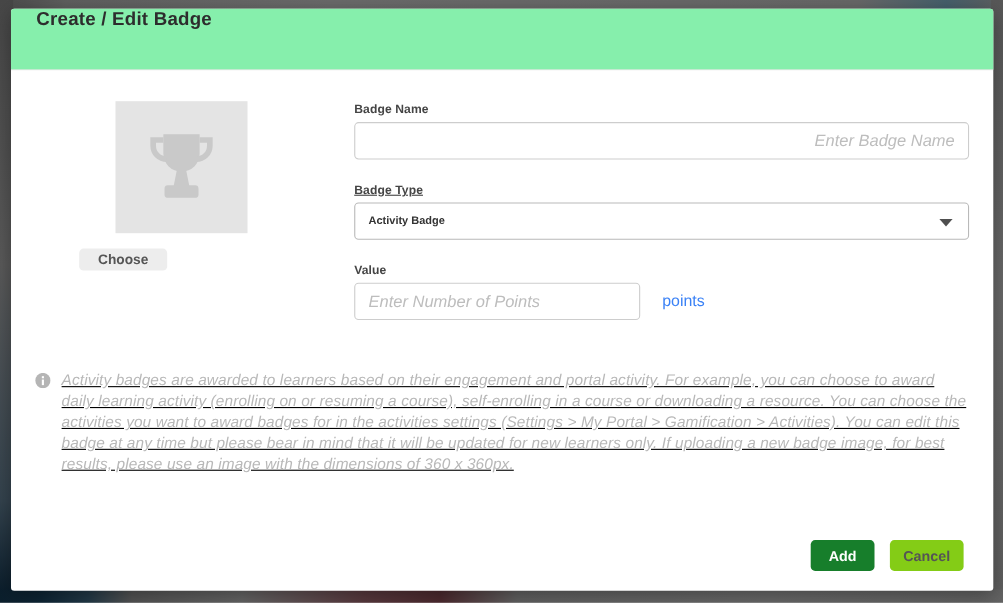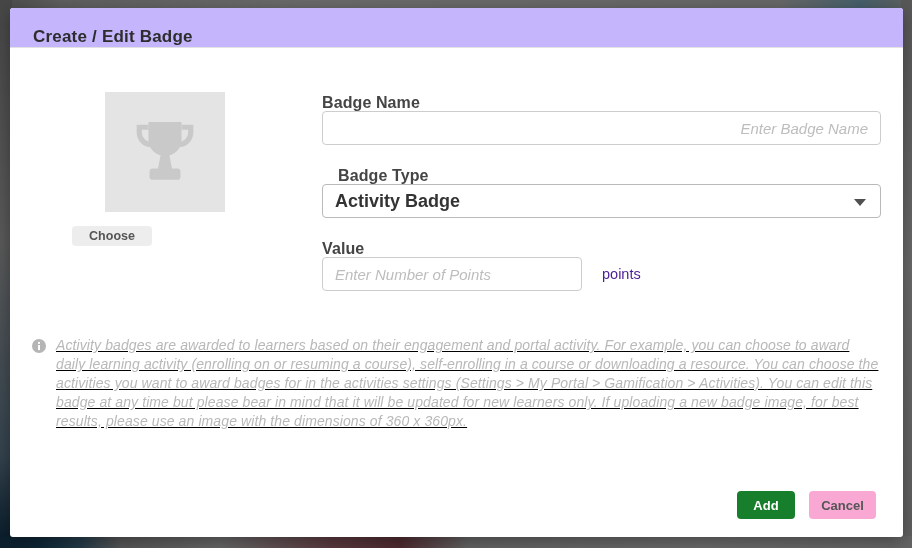--- a/index.html
+++ b/index.html
@@ -25,24 +25,24 @@
     position: absolute; right: 0; top: 0; width: 11px; bottom: 12px;
     background: linear-gradient(180deg, #585858 0%, #6a6a6a 50%, #606060 100%);
   }
 
   .modal {
     position: absolute; left: 10px; top: 8px; right: 9px; bottom: 11px;
     background: #ffffff; border-radius: 3px;
     box-shadow: 0 4px 18px rgba(0,0,0,0.35);
   }
   .modal-header {
-    height: 40px; background: #c4b5fd;
+    height: 56px; background: #86efac;
     border-bottom: 1px solid #e2e2e2;
     border-radius: 3px 3px 0 0;
-    display: flex; align-items: flex-end;
+    display: flex; align-items: flex-start;
     padding-left: 23px;
   }
   .modal-title {
     font-size: 17px; font-weight: 700; color: #2d2d2d;
     letter-spacing: 0.2px;
   }
 
   
   .badge-preview {
     position: absolute; left: 95px; top: 84px;
@@ -55,74 +55,74 @@
     font-family: "Liberation Sans", sans-serif;
     font-size: 12.5px; font-weight: 700; color: #555;
     cursor: pointer;
   }
   .btn-choose { left: 62px; width: 80px; }
   .btn-upload { left: 166px; width: 78px; }
 
   
   .form-col { position: absolute; left: 312px; right: 22px; top: 58px; }
   .field-label {
-    display: block; font-size: 16px; font-weight: 700; color: #454545;
+    display: block; font-size: 11px; font-weight: 700; color: #454545;
     letter-spacing: 0.1px;
   }
   .lbl-name { position: absolute; top: 28px; left: 0; }
   .inp-name {
     position: absolute; top: 45px; left: 0; right: 0; height: 34px;
     border: 1px solid #cdcdcd; border-radius: 4px;
     padding: 0 12px; font-family: "Liberation Sans", sans-serif;
     font-size: 15px; color: #333; width: 100%; text-align: right;
   }
-  .lbl-type { position: absolute; top: 101px; left: 16px; }
+  .lbl-type { position: absolute; top: 101px; left: 0; text-decoration: underline; }
   .sel-type {
     position: absolute; top: 118px; left: 0; right: 0; height: 34px;
     border: 1px solid #b9b9b9; border-radius: 4px;
     background: #fff; display: flex; align-items: center;
     padding: 0 12px; cursor: pointer;
   }
-  .sel-type .sel-value { font-size: 18px; font-weight: 700; color: #333; }
+  .sel-type .sel-value { font-size: 10px; font-weight: 700; color: #333; }
   .caret-down {
     position: absolute; right: 14px; top: 50%; margin-top: -2px;
     width: 0; height: 0;
     border-left: 6px solid transparent; border-right: 6px solid transparent;
     border-top: 7px solid #4f4f4f;
   }
   .lbl-value { position: absolute; top: 174px; left: 0; }
   .inp-value {
     position: absolute; top: 191px; left: 0; width: 260px; height: 34px;
     border: 1px solid #cdcdcd; border-radius: 4px;
     padding: 0 12px; font-family: "Liberation Sans", sans-serif;
     font-size: 15px; color: #333;
   }
   .points-suffix {
     position: absolute; top: 200px; left: 280px;
-    font-size: 14.5px; color: #4c1d95;
+    font-size: 14.5px; color: #3b82f6;
   }
   input::placeholder { color: #bdbdbd; font-style: italic; opacity: 1; }
 
   
   .info-note { position: absolute; left: 22px; right: 22px; top: 328px; text-decoration: underline; }
   .info-icon { position: absolute; left: 0; top: 3px; width: 14px; height: 14px; }
   .info-text {
     margin-left: 24px; font-size: 14px; font-style: italic;
     color: #b8b8b8; line-height: 19px; letter-spacing: 0.1px;
   }
 
   
   .btn-add, .btn-cancel {
     position: absolute; top: 483px; height: 28px;
     border: none; border-radius: 4px; cursor: pointer;
     font-family: "Liberation Sans", sans-serif;
     font-size: 13px; font-weight: 700;
   }
   .btn-add { left: 727px; width: 58px; background: #177e2b; color: #ffffff; }
-  .btn-cancel { left: 799px; width: 67px; background: #f9a8d4; color: #555; }
+  .btn-cancel { left: 799px; width: 67px; background: #84cc16; color: #555; }
 </style>
 </head>
 <body>
 
 <div class="backdrop-top"></div>
 <div class="backdrop-side-left"></div>
 <div class="backdrop-side-right"></div>
 
 <div class="modal">
 

